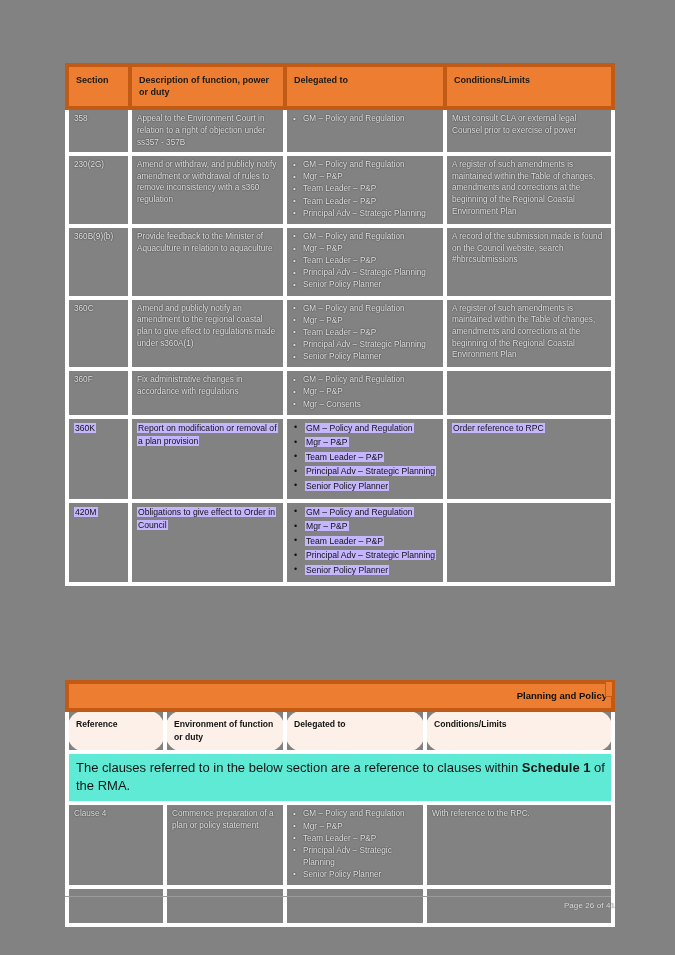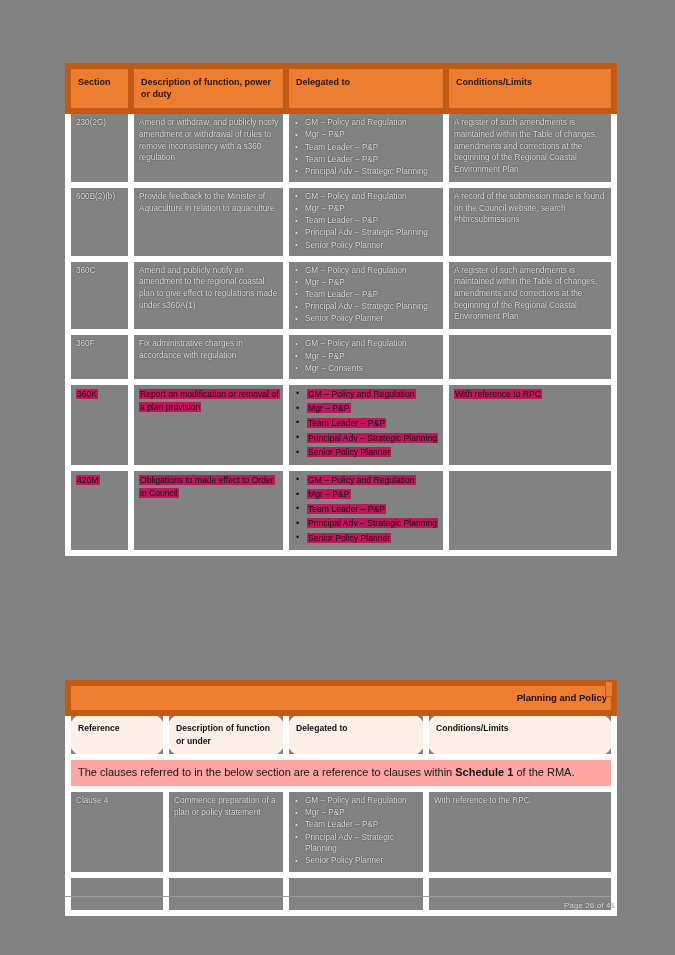--- a/index.html
+++ b/index.html
@@ -29,21 +29,21 @@
   
   .dtable {
     position: absolute;
     border-collapse: collapse;
     table-layout: fixed;
     font-size: 8.2px;
     line-height: 1.42;
     color: #3a3a3a;
   }
   .dtable td, .dtable th {
-    border: 6px solid #ffffff;
+    border: 4px solid #ffffff;
     vertical-align: top;
     padding: 3px 4px 4px 5px;
     background: transparent;
     font-weight: normal;
     text-align: left;
   }
 
   
   .t1 { left: 65px; top: 63px; width: 546px; }
   .t1 col.c1 { width: 63px; }
@@ -80,23 +80,23 @@
   .hdr-cream th {
     background: #FCF0E8;
     color: #111;
     font-weight: bold;
     font-size: 8.6px;
     padding: 6px 6px 7px 7px;
     line-height: 1.4;
     border-radius: 19px;
   }
   .noterow td {
-    background: #fca5a5;
+    background: #5eead4;
     color: #151515;
-    font-size: 11px;
+    font-size: 13px;
     padding: 5px 6px 6px 7px;
     margin-top: 26px;
   }
   .noterow td b { font-weight: bold; }
 
   
   .blur {
     filter: blur(0.75px);
     opacity: 0.92;
     color: #efefef;
@@ -113,21 +113,21 @@
   
   .crisp { color: #111; }
   .crisp .ul { margin: 0; padding: 0; list-style: none; }
   .crisp .ul li { position: relative; padding-left: 13px; margin: 0 0 1.5px 0; }
   .crisp .ul li::before {
     content: "\2022";
     position: absolute; left: 2px; top: -0.5px;
     font-size: 9px; color: #111;
   }
   .hl {
-    background: #be185d;
+    background: #c4b5fd;
     padding: 0 1px;
     box-decoration-break: clone;
     -webkit-box-decoration-break: clone;
   }
   .row-hl td { font-size: 8.6px; line-height: 1.52; }
 
   
   .tab-artifact {
     position: absolute;
     left: 605px;
@@ -173,38 +173,48 @@
     <thead>
       <tr class="hdr-orange">
         <th>Section</th>
         <th>Description of function, power or duty</th>
         <th>Delegated to</th>
         <th>Conditions/Limits</th>
       </tr>
     </thead>
     <tbody>
 
+      <tr class="blur">
+        <td>358</td>
+        <td>Appeal to the Environment Court in relation to a right of objection under ss357 - 357B</td>
+        <td>
+          <ul class="ul">
+            <li>GM – Policy and Regulation</li>
+          </ul>
+        </td>
+        <td>Must consult CLA or external legal Counsel prior to exercise of power</td>
+      </tr>
 
       <tr class="blur">
         <td>230(2G)</td>
         <td>Amend or withdraw, and publicly notify amendment or withdrawal of rules to remove inconsistency with a s360 regulation</td>
         <td>
           <ul class="ul">
             <li>GM – Policy and Regulation</li>
             <li>Mgr – P&amp;P</li>
             <li>Team Leader – P&amp;P</li>
             <li>Team Leader – P&amp;P</li>
             <li>Principal Adv – Strategic Planning</li>
           </ul>
         </td>
         <td>A register of such amendments is maintained within the Table of changes, amendments and corrections at the beginning of the Regional Coastal Environment Plan</td>
       </tr>
 
       <tr class="blur">
-        <td>600B(2)(b)</td>
+        <td>360B(9)(b)</td>
         <td>Provide feedback to the Minister of Aquaculture in relation to aquaculture</td>
         <td>
           <ul class="ul">
             <li>GM – Policy and Regulation</li>
             <li>Mgr – P&amp;P</li>
             <li>Team Leader – P&amp;P</li>
             <li>Principal Adv – Strategic Planning</li>
             <li>Senior Policy Planner</li>
           </ul>
         </td>
@@ -221,21 +231,21 @@
             <li>Team Leader – P&amp;P</li>
             <li>Principal Adv – Strategic Planning</li>
             <li>Senior Policy Planner</li>
           </ul>
         </td>
         <td>A register of such amendments is maintained within the Table of changes, amendments and corrections at the beginning of the Regional Coastal Environment Plan</td>
       </tr>
 
       <tr class="blur">
         <td>360F</td>
-        <td>Fix administrative charges in accordance with regulation</td>
+        <td>Fix administrative changes in accordance with regulations</td>
         <td>
           <ul class="ul">
             <li>GM – Policy and Regulation</li>
             <li>Mgr – P&amp;P</li>
             <li>Mgr – Consents</li>
           </ul>
         </td>
         <td></td>
       </tr>
 
@@ -244,26 +254,26 @@
         <td><span class="hl">Report on modification or removal of a plan provision</span></td>
         <td>
           <ul class="ul">
             <li><span class="hl">GM – Policy and Regulation</span></li>
             <li><span class="hl">Mgr – P&amp;P</span></li>
             <li><span class="hl">Team Leader – P&amp;P</span></li>
             <li><span class="hl">Principal Adv – Strategic Planning</span></li>
             <li><span class="hl">Senior Policy Planner</span></li>
           </ul>
         </td>
-        <td><span class="hl">With reference to RPC</span></td>
+        <td><span class="hl">Order reference to RPC</span></td>
       </tr>
 
       <tr class="crisp row-hl">
         <td><span class="hl">420M</span></td>
-        <td><span class="hl">Obligations to made effect to Order in Council</span></td>
+        <td><span class="hl">Obligations to give effect to Order in Council</span></td>
         <td>
           <ul class="ul">
             <li><span class="hl">GM – Policy and Regulation</span></li>
             <li><span class="hl">Mgr – P&amp;P</span></li>
             <li><span class="hl">Team Leader – P&amp;P</span></li>
             <li><span class="hl">Principal Adv – Strategic Planning</span></li>
             <li><span class="hl">Senior Policy Planner</span></li>
           </ul>
         </td>
         <td></td>
@@ -278,21 +288,21 @@
         <col class="c2">
         <col class="c3">
         <col class="c4">
       </colgroup>
     <thead>
       <tr class="banner">
         <th colspan="4">Planning and Policy</th>
       </tr>
       <tr class="hdr-cream">
         <th>Reference</th>
-        <th>Description of function or under</th>
+        <th>Environment of function or duty</th>
         <th>Delegated to</th>
         <th>Conditions/Limits</th>
       </tr>
     </thead>
     <tbody>
       <tr class="noterow">
         <td colspan="4"><span>The clauses referred to in the below section are a reference to clauses within </span><b>Schedule 1</b><span> of the RMA.</span></td>
       </tr>
       <tr class="blur">
         <td>Clause 4</td>

